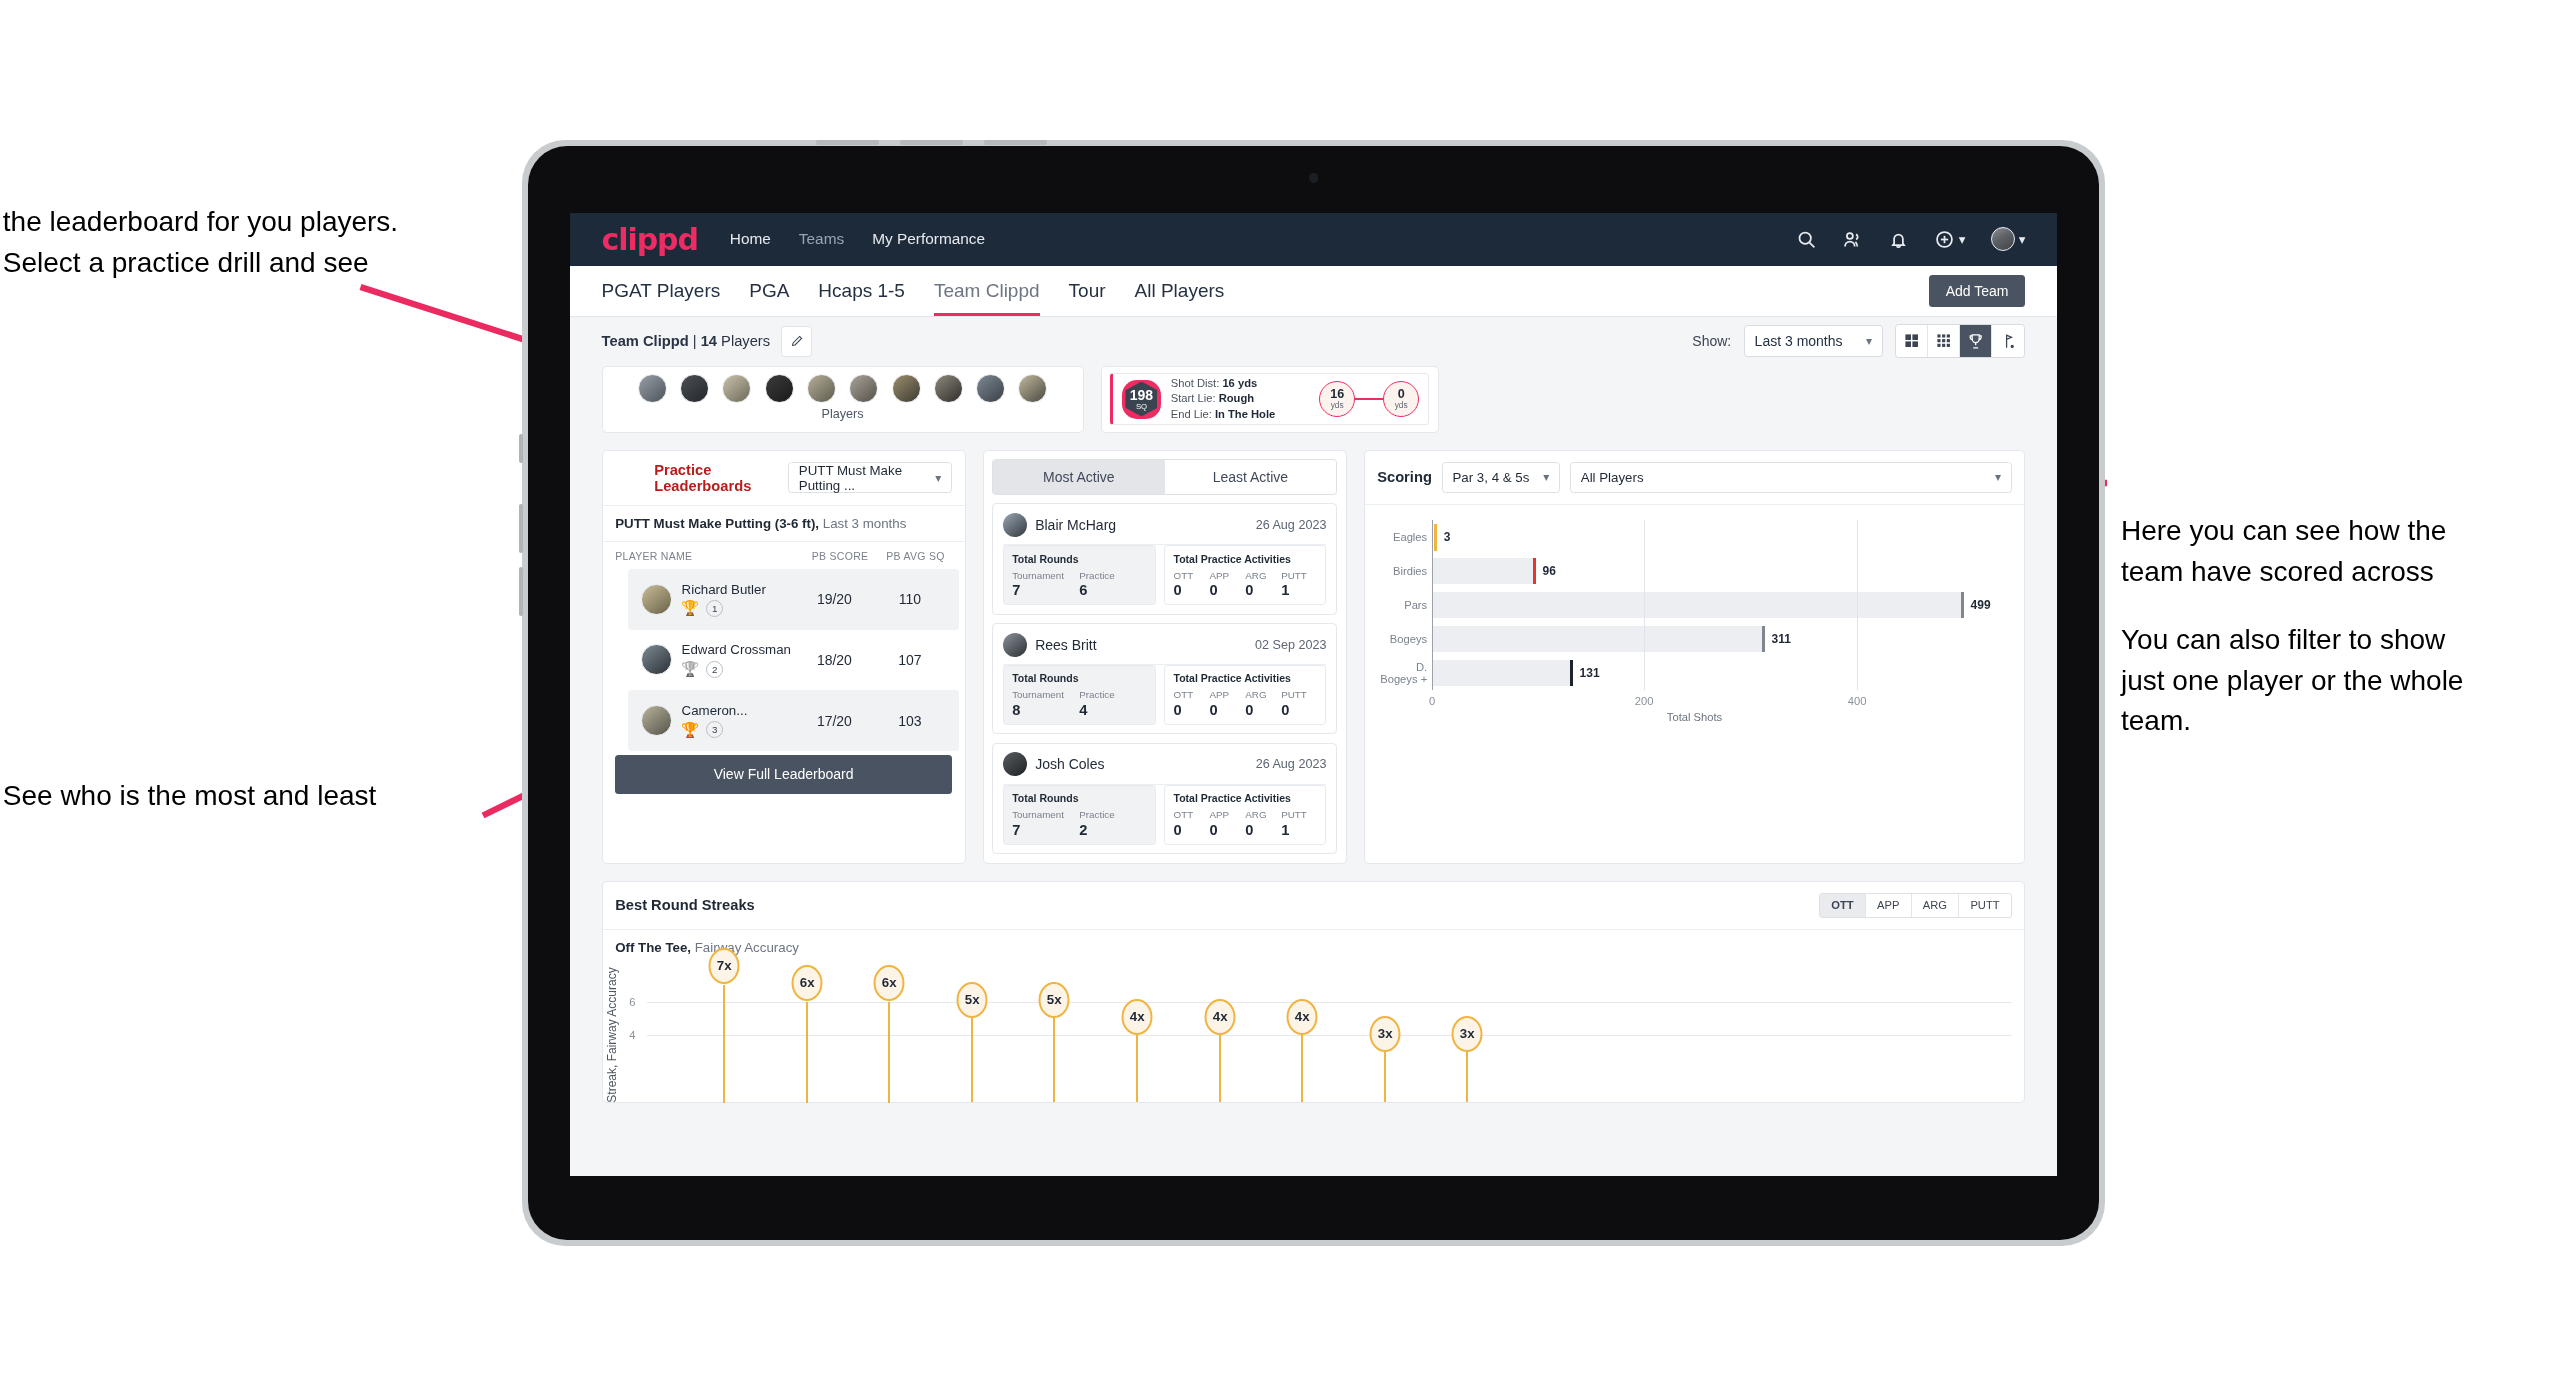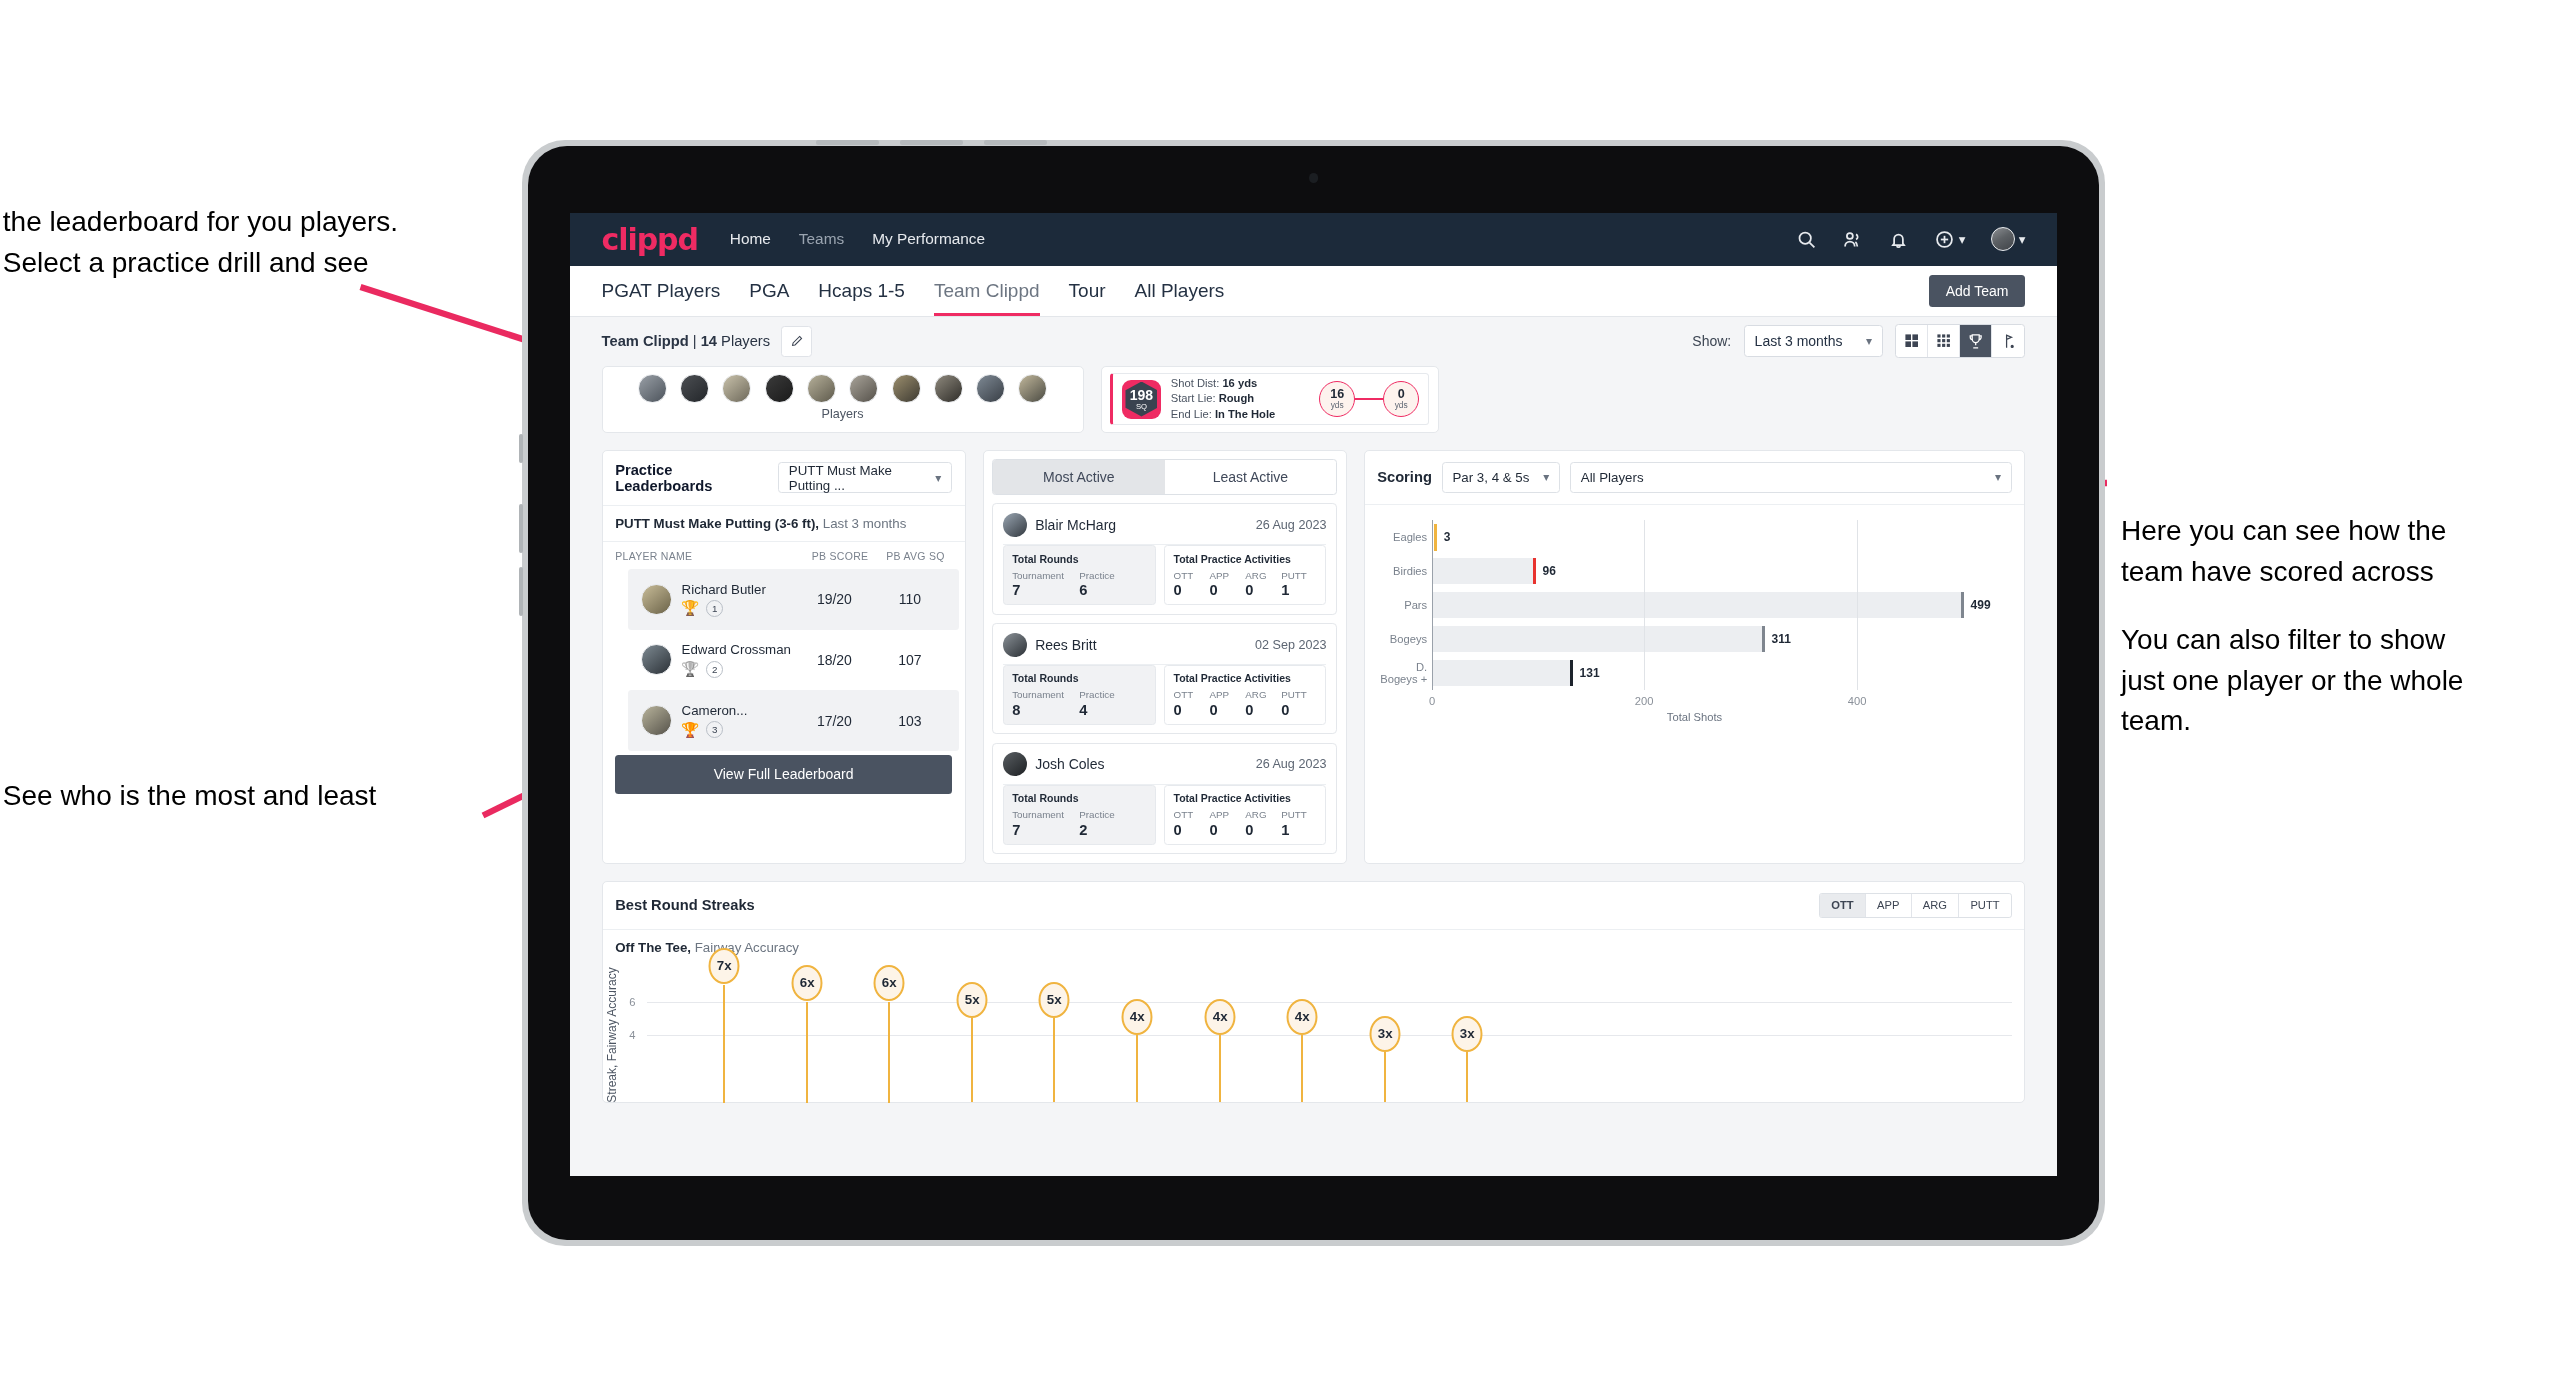--- a/index.html
+++ b/index.html
@@ -91,41 +91,41 @@
   
   .players-card { flex: 0 0 482px; height: 67px; padding: 7px 0 0 0; overflow: hidden; }
   .avrow { display: flex; justify-content: center; gap: 13.3px; }
   .pav { width: 29px; height: 29px; border-radius: 50%; border: 1.4px solid #eceef1; }
   .playerslbl { text-align: center; font-size: 12.6px; color: #4d5663; margin-top: 4.9px; }
 
   
   .shot-card { flex: 0 0 338px; height: 67px; padding: 6.3px 8.4px; }
   .shot-inner { border: 0.7px solid #e6e9ed; border-left: 3.5px solid #ef2b63; border-radius: 3.5px;
        height: 100%; display: flex; align-items: center; padding: 0 9px; gap: 9.8px; }
-  .sq-badge { width: 39px; height: 39px; background: #ef2b63; border-radius: 9px;
+  .sq-badge { width: 39px; height: 39px; background: #ef2b63; border-radius: 15px;
        display: flex; align-items: center; justify-content: center; }
   .hexa { width: 32px; height: 35px; background: #3a4350; display: flex; flex-direction: column;
        align-items: center; justify-content: center; color: #fff;
        clip-path: polygon(50% 0%,100% 25%,100% 75%,50% 100%,0% 75%,0% 25%); }
   .hexa b { font-size: 14px; line-height: 1; }
   .hexa span { font-size: 7.7px; }
   .shot-lines { font-size: 11.2px; color: #4a5361; line-height: 1.38; }
   .shot-lines b { color: #1f2835; }
   .yds-wrap { margin-left: auto; display: flex; align-items: center; }
   .yds-circ { width: 36px; height: 36px; border-radius: 50%; border: 1.4px solid #ef2b63;
        background: #fdf3ee; display: flex; flex-direction: column; align-items: center;
        justify-content: center; }
   .yds-circ b { font-size: 12.6px; color: #1f2835; line-height: 1; }
   .yds-circ span { font-size: 8.4px; color: #5b6personally; color: #5d6673; }
   .yds-line { width: 28px; height: 2.1px; background: #ef2b63; }
 
   
   .lb-card { flex: 0 0 364px; }
   .lb-head { display: flex; align-items: center; padding: 11.2px 12.6px; gap: 9.8px; }
-  .lb-title { font-size: 14.7px; font-weight: 700; color: #0f172a; }
+  .lb-title { font-size: 14.7px; font-weight: 700; color: #b91c1c; margin-left: 39px; }
   .lb-select { margin-left: auto; border: 0.7px solid #dde1e6; border-radius: 3.5px; height: 31px;
        display: flex; align-items: center; padding: 0 9.8px; font-size: 13.3px; color: #1f2835;
        gap: 12.6px; max-width: 174px; }
   .lb-sub { border-top: 0.7px solid #eceff2; padding: 9.8px 12.6px; font-size: 13.3px; color: #6c7581; }
   .lb-sub b { color: #1f2835; font-weight: 700; }
   .lb-cols { border-top: 0.7px solid #eceff2; display: flex; padding: 8.4px 12.6px 7px 12.6px;
        font-size: 10.5px; color: #7a828d; letter-spacing: 0.3px; }
   .c-name { flex: 1; }
   .c-score { width: 78px; text-align: center; }
   .c-avg { width: 73px; text-align: center; }

